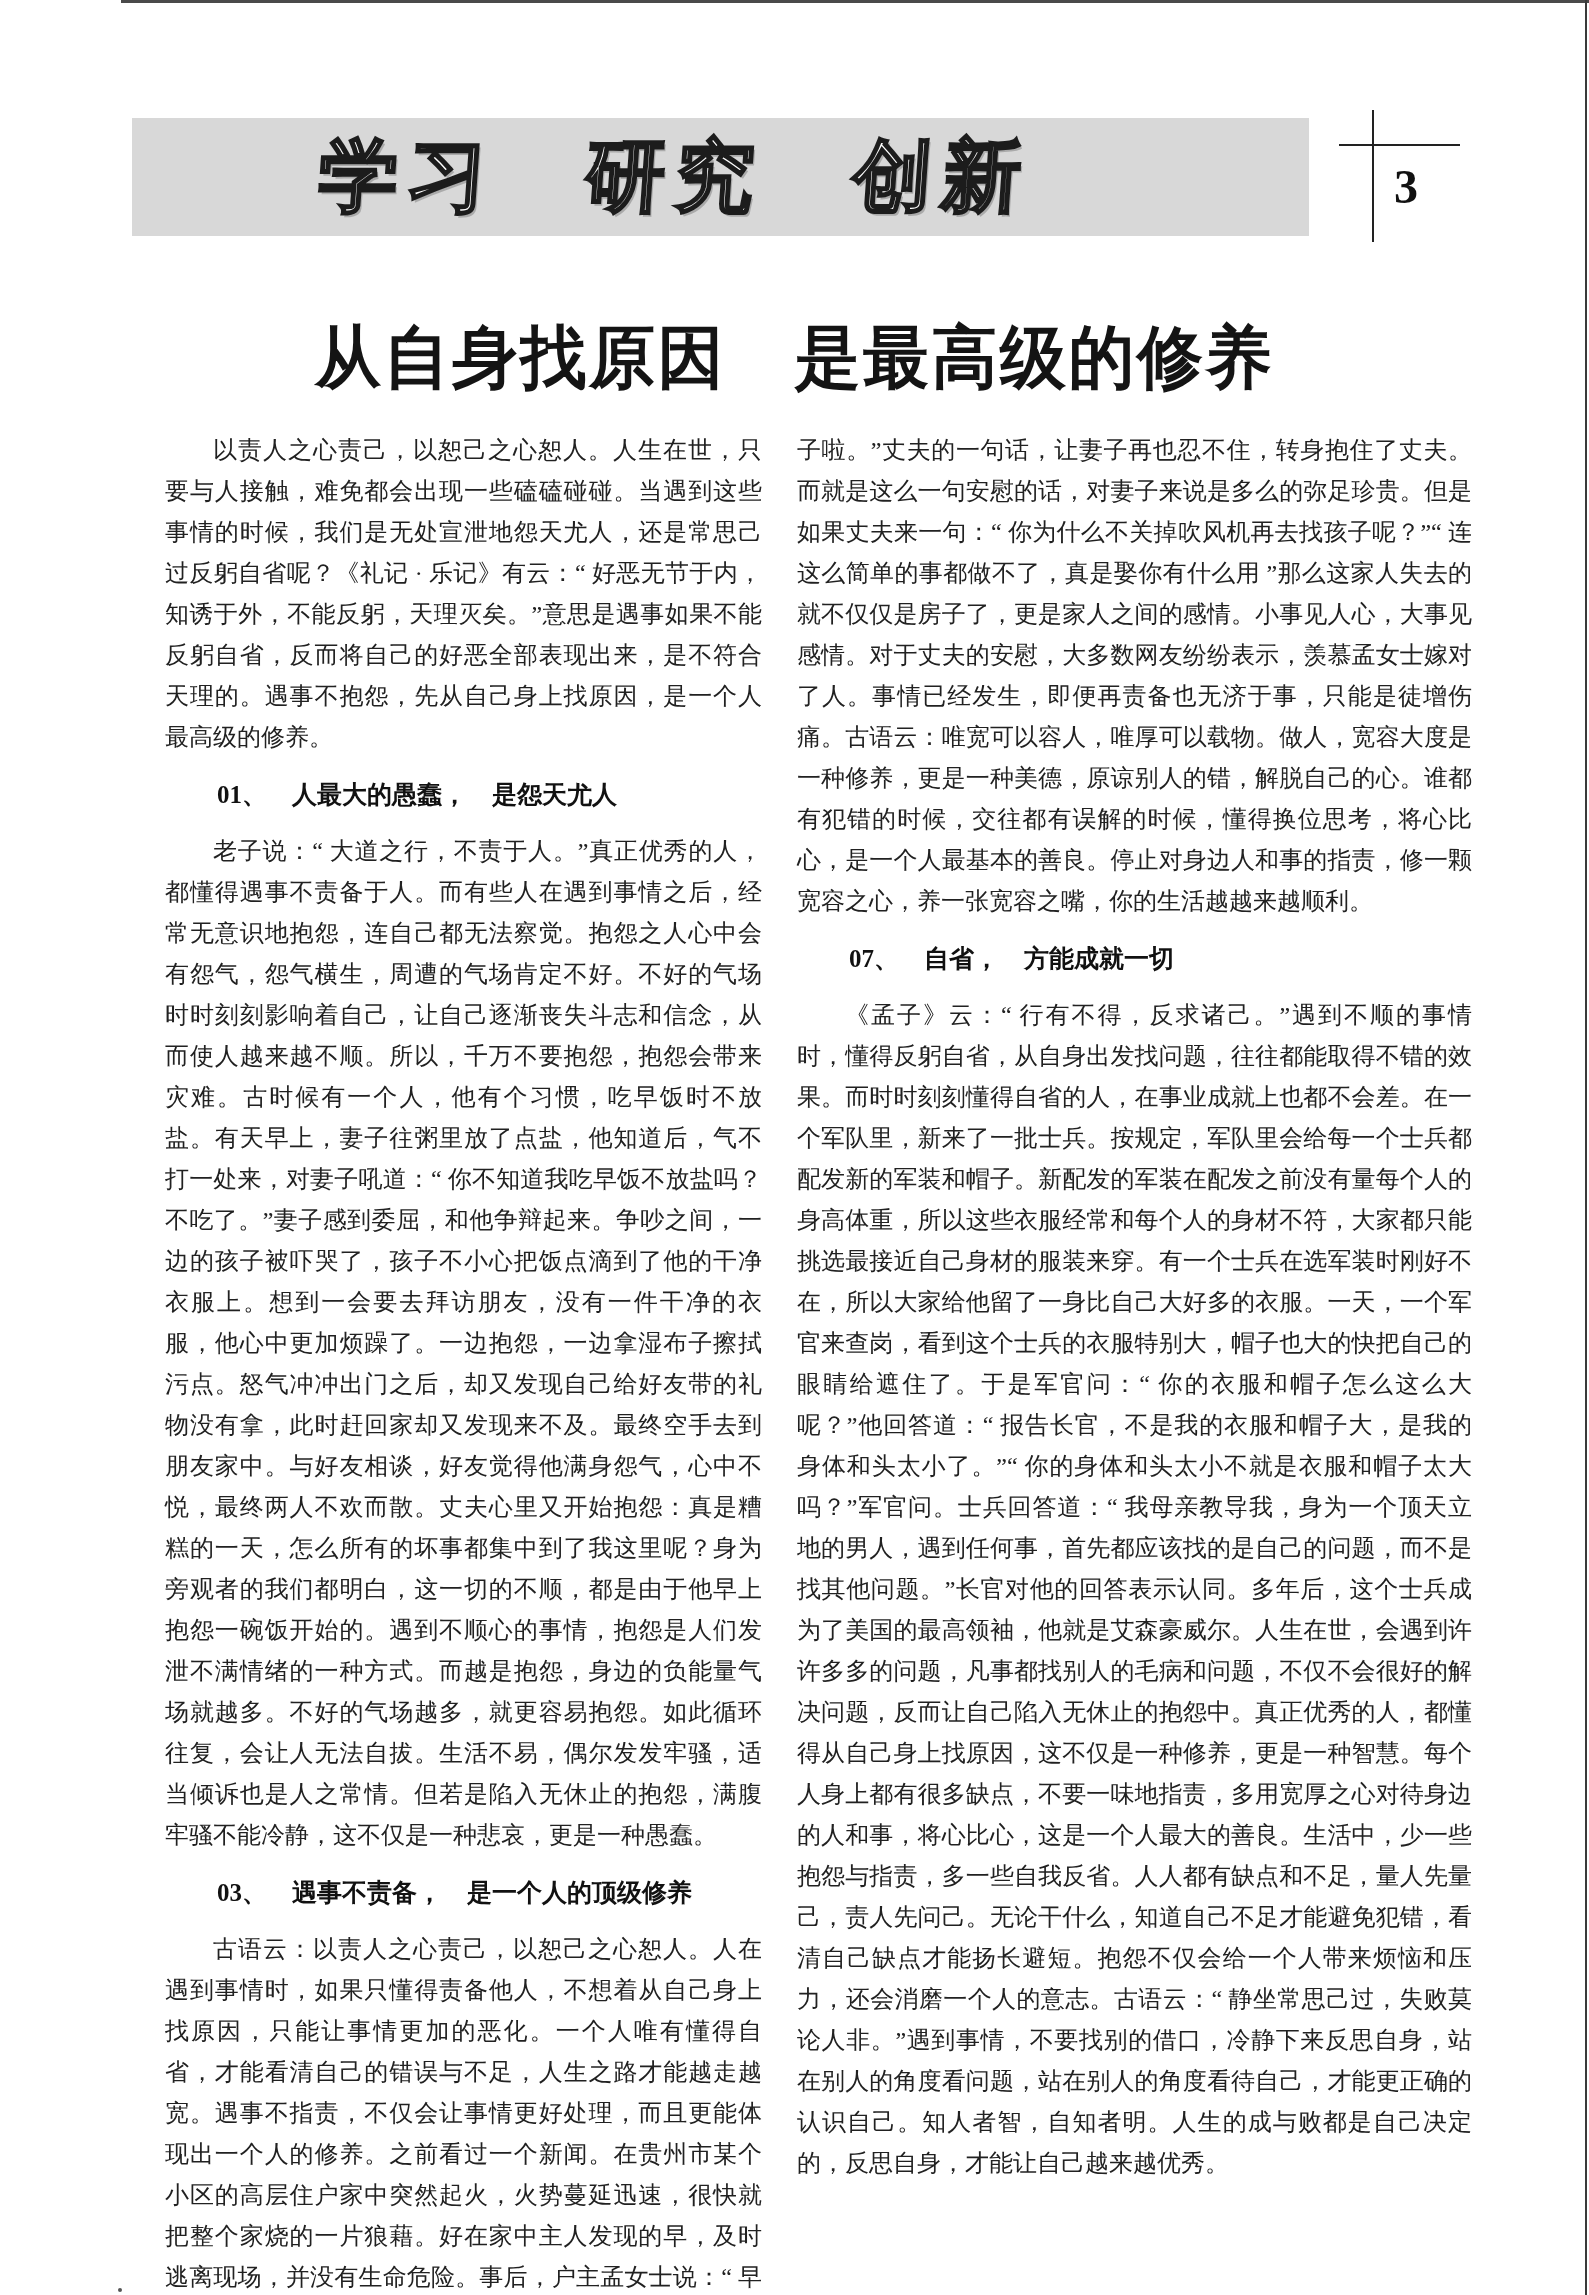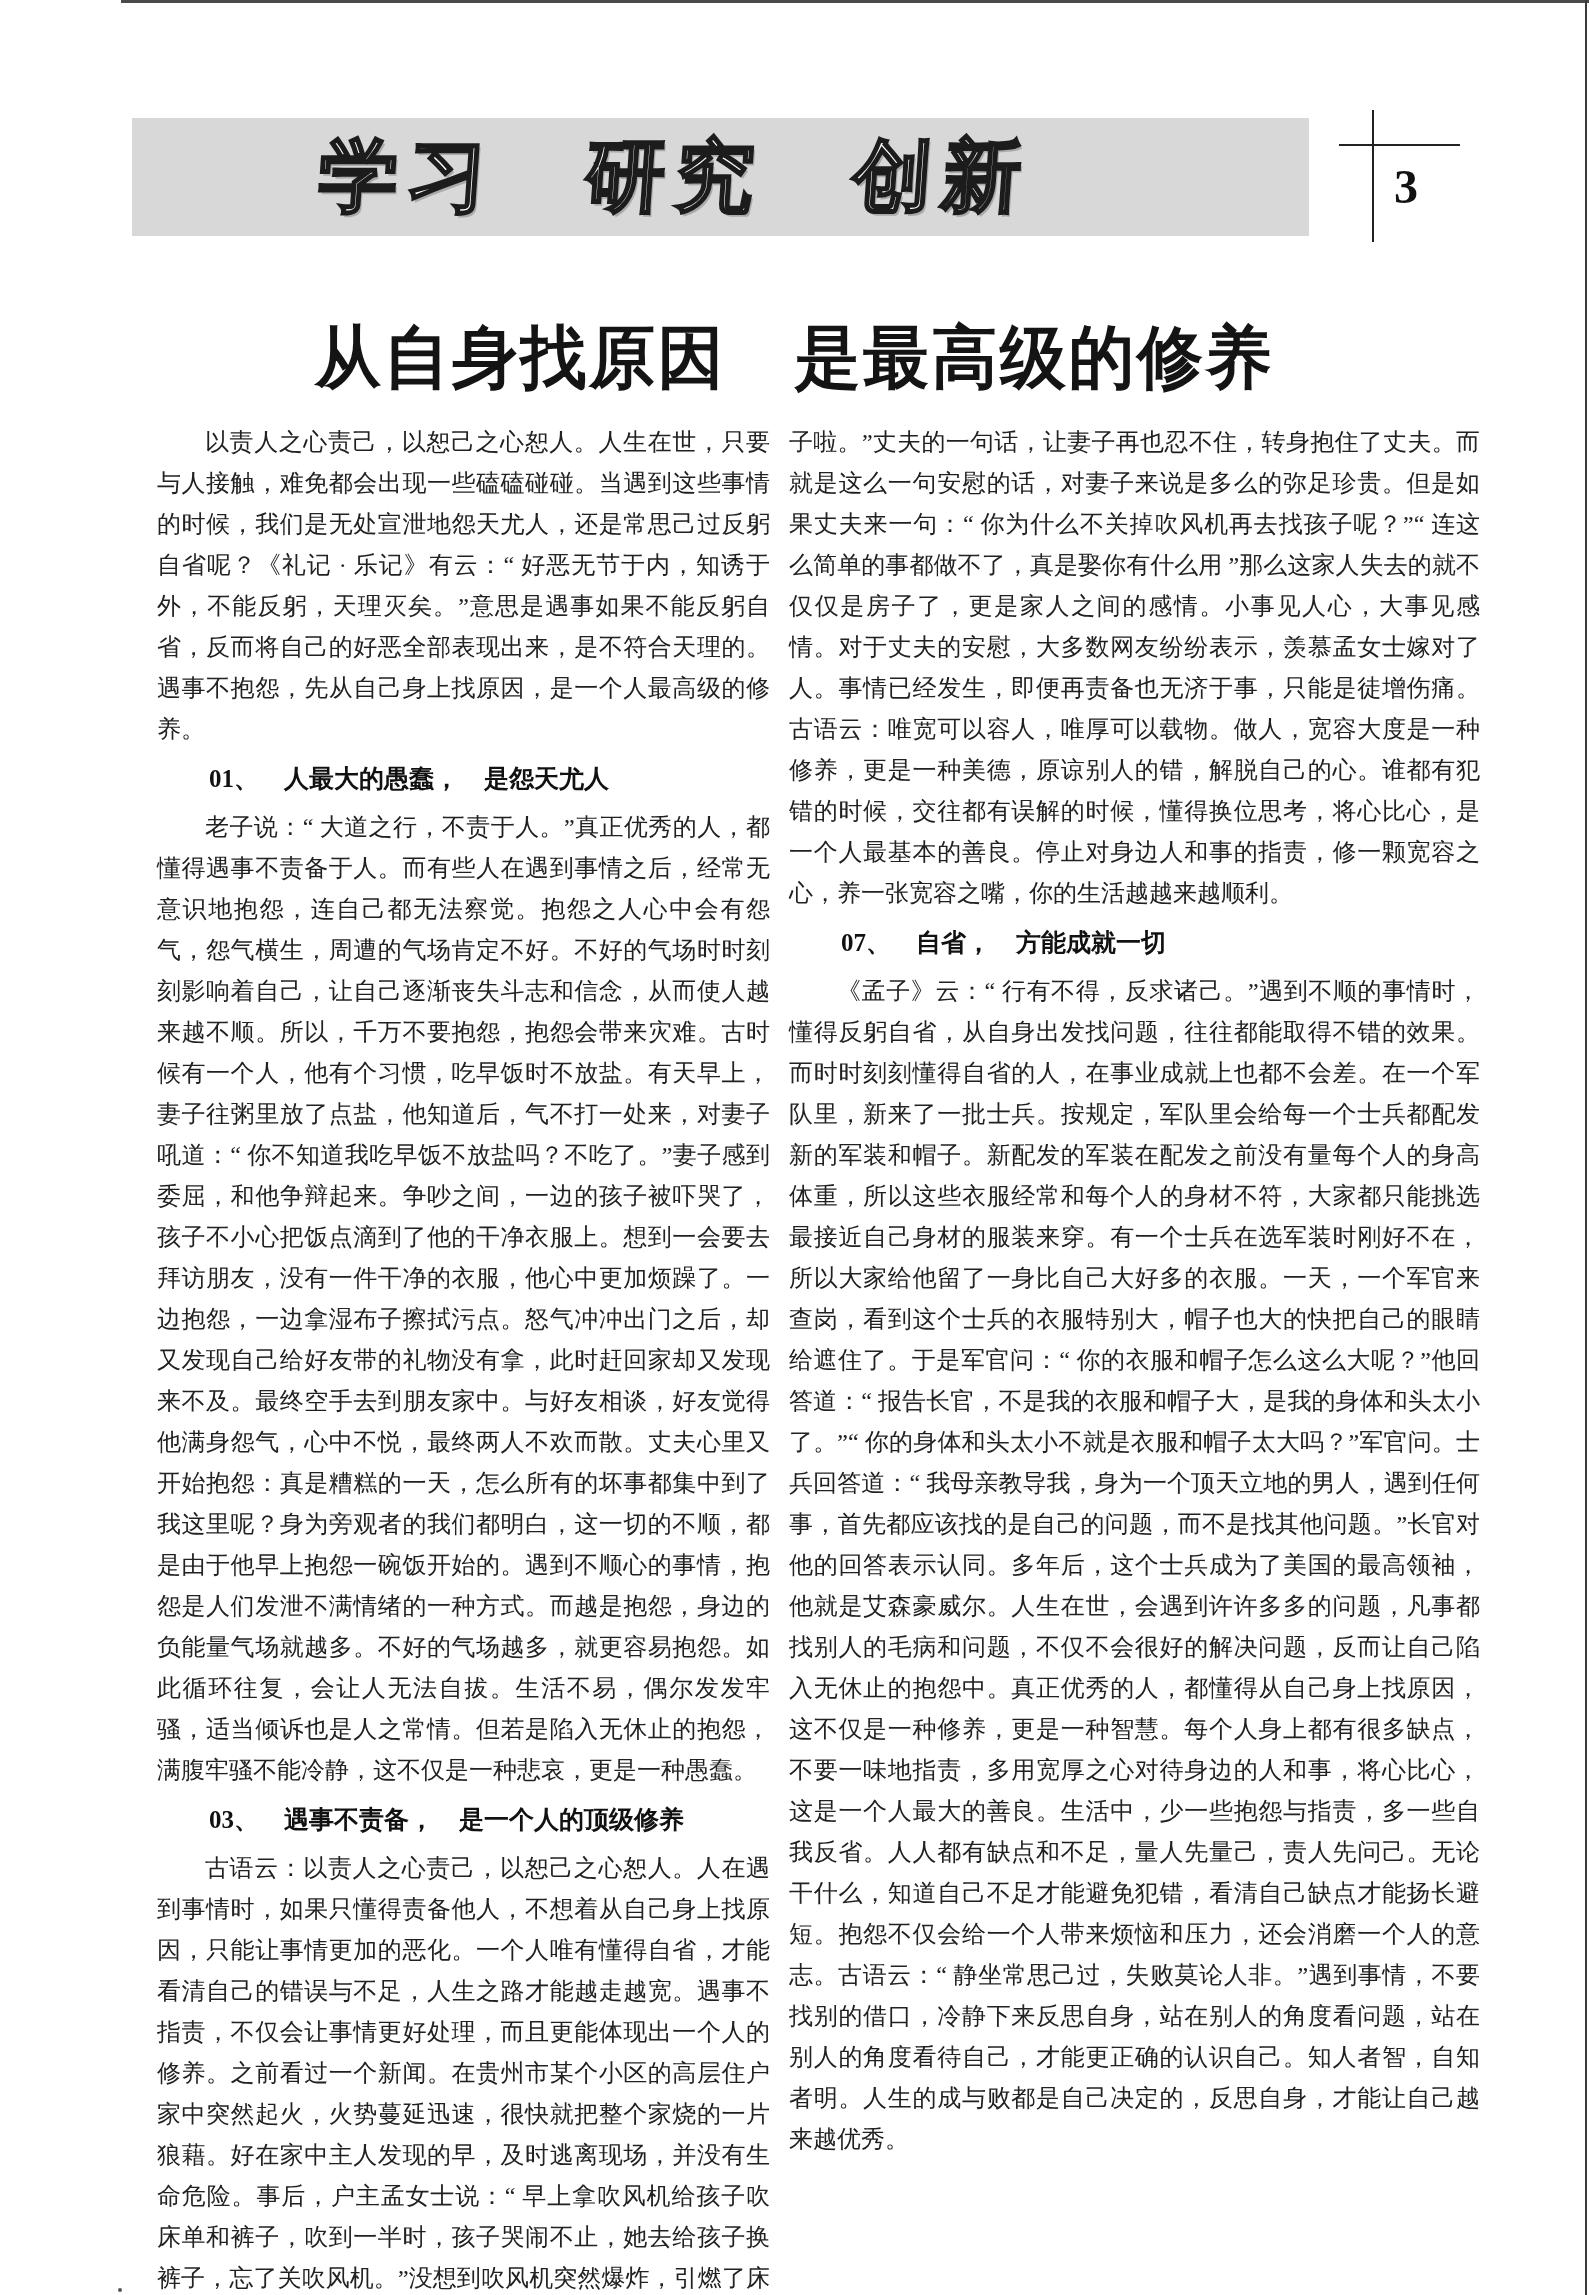--- a/index.html
+++ b/index.html
@@ -64,24 +64,24 @@
   .col{
     position:absolute;top:418px;
     font-size:24px;line-height:41px;
     text-align:justify;
     text-justify:inter-ideograph;
     word-break:break-all;
     color:#212121;
   }
   .col-left{left:153px;width:621px;}
   .col-right{left:785px;width:699px;}
-  .body-p{margin:4px;text-indent:48px;}
+  .body-p{margin:12px;text-indent:48px;}
   .body-p.noindent{text-indent:0;}
   .sec-h{
-    margin:8px;text-indent:48px;
+    margin:16px;text-indent:48px;
     font-size:25px;line-height:41px;font-weight:bold;color:#111;
   }
 </style>
 </head>
 <body>
 
 <div class="page">
 
   <div class="top-rule"></div>
   <div class="right-rule"></div>

